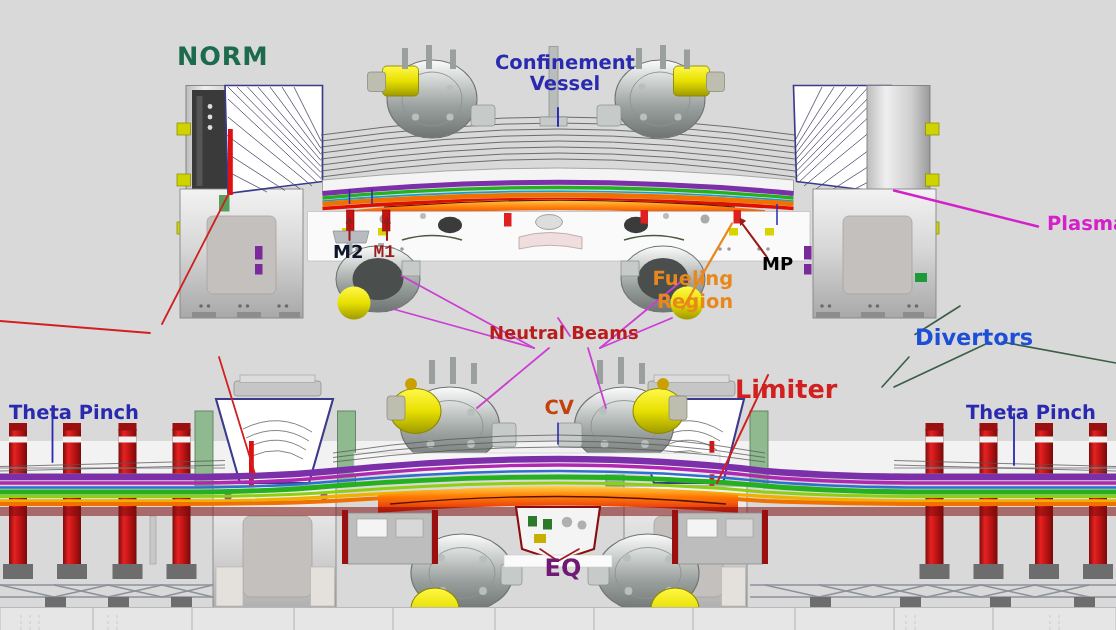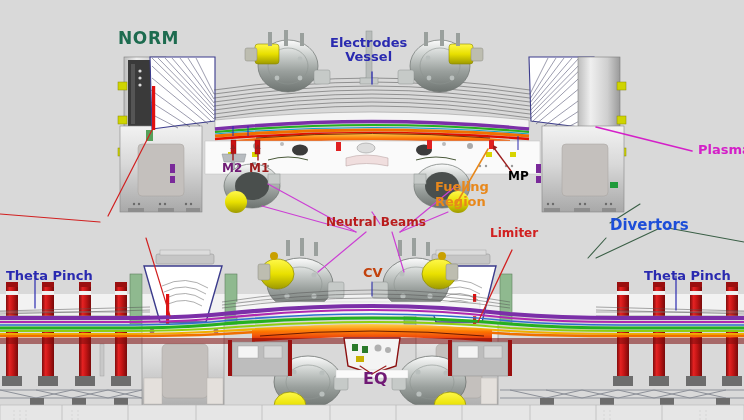--- a/index.html
+++ b/index.html
@@ -600,41 +600,41 @@
       <path d="M372 256 L372 270" stroke="#2a2ab0" stroke-width="1"></path>
 
       <path d="M360 340 L372 348" stroke="#9c1c1c" stroke-width="1.1"></path>
       <path d="M386 340 L372 348" stroke="#9c1c1c" stroke-width="1.1"></path>
     </g>
     </g>
   </svg>
 
   <div class="lbl" style="left:118px;top:4px;color:#1d6b4f;font-size:17px;letter-spacing:.6px;">NORM</div>
 
-  <div class="lbl" style="left:330px;top:10px;color:#2a2ab0;font-size:13px;text-align:center;">Electrodes
+  <div class="lbl" style="left:330px;top:10px;color:#2a2ab0;font-size:13px;text-align:center;">Confinement
 Vessel</div>
 
   <div class="lbl" style="left:698px;top:117px;color:#d420c8;font-size:13px;">Plasma</div>
 
-  <div class="lbl" style="left:222px;top:136px;color:#701a75;font-size:12px;">M2</div>
-  <div class="lbl" style="left:249px;top:136px;color:#9c1c1c;font-size:12px;">M1</div>
+  <div class="lbl" style="left:222px;top:136px;color:#0f172a;font-size:12px;">M2</div>
+  <div class="lbl" style="left:249px;top:136px;color:#9c1c1c;font-size:12px;font-family:Liberation Mono, monospace;">M1</div>
 
   <div class="lbl" style="left:508px;top:144px;color:#000000;font-size:12px;">MP</div>
 
-  <div class="lbl" style="left:435px;top:154px;color:#e8881c;font-size:13px;text-align:left;line-height:1.15;">Fueling
+  <div class="lbl" style="left:435px;top:154px;color:#e8881c;font-size:13px;text-align:right;line-height:1.15;">Fueling
 Region</div>
 
 
   <div class="lbl" style="left:326px;top:190px;color:#b91c1c;font-size:12px;">Neutral Beams</div>
 
   <div class="lbl" style="left:610px;top:192px;color:#1d4ed8;font-size:15px;">Divertors</div>
 
   <div class="lbl" style="left:6px;top:243px;color:#2a2ab0;font-size:13px;">Theta Pinch</div>
 
   <div class="lbl" style="left:644px;top:243px;color:#2a2ab0;font-size:13px;">Theta Pinch</div>
 
-  <div class="lbl" style="left:490px;top:201px;color:#d12020;font-size:12px;">Limiter</div>
+  <div class="lbl" style="left:490px;top:226px;color:#d12020;font-size:17px;">Limiter</div>
 
   <div class="lbl" style="left:363px;top:240px;color:#c2410c;font-size:13px;">CV</div>
 
   <div class="lbl" style="left:363px;top:345px;color:#701a75;font-size:16px;">EQ</div>
 
 </div>
 
 </body></html>

